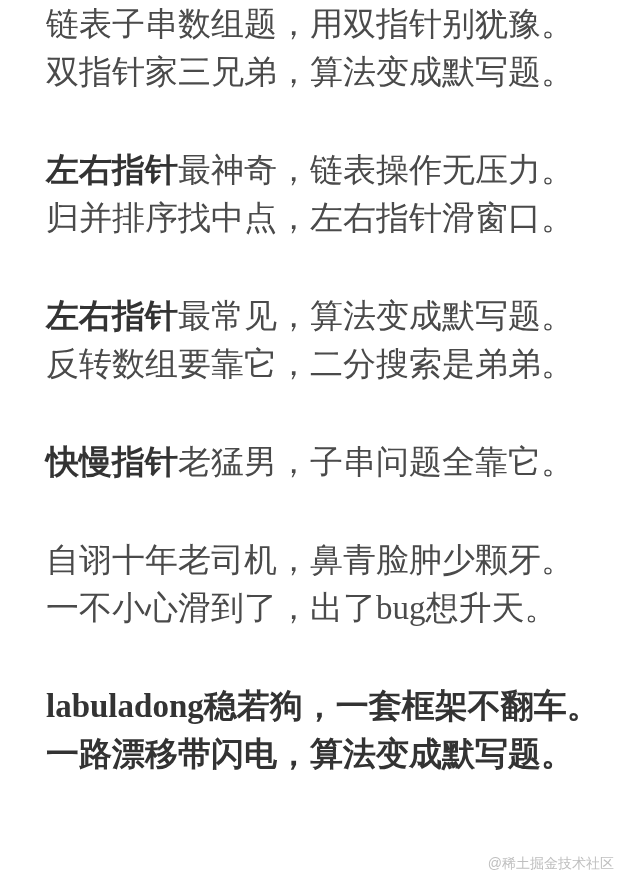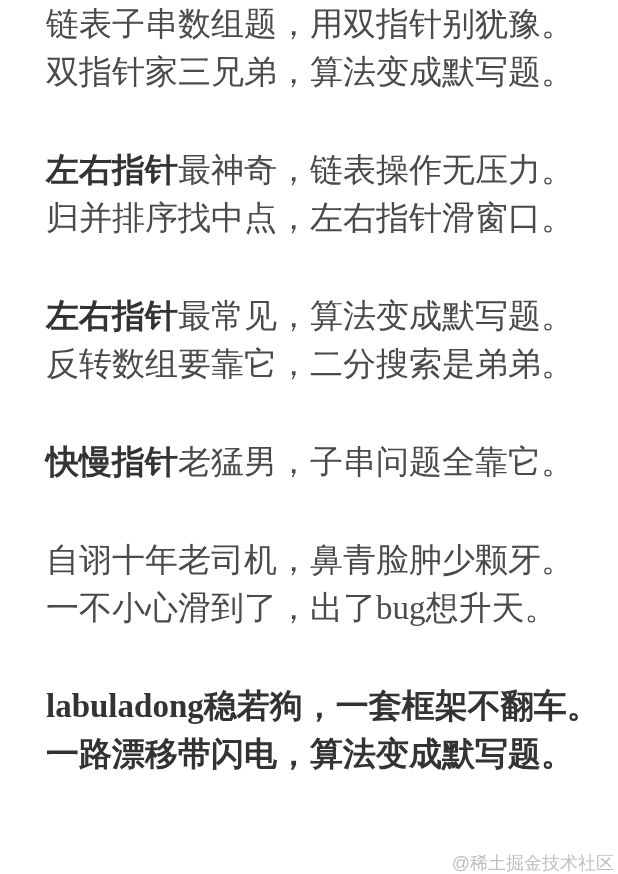--- a/index.html
+++ b/index.html
@@ -34,21 +34,21 @@
   }
   .line strong {
     font-weight: 700;
     color: var(--em, #333333);
   }
   .watermark {
     position: absolute;
     z-index: 0;
     right: 4px;
     bottom: 4px;
-    font-size: 18px;
+    font-size: 14px;
     line-height: 14px;
     color: var(--wm, #bfbfbf);
     white-space: nowrap;
   }
 </style>
 </head>
 <body>
 
 <div class="page">
 

